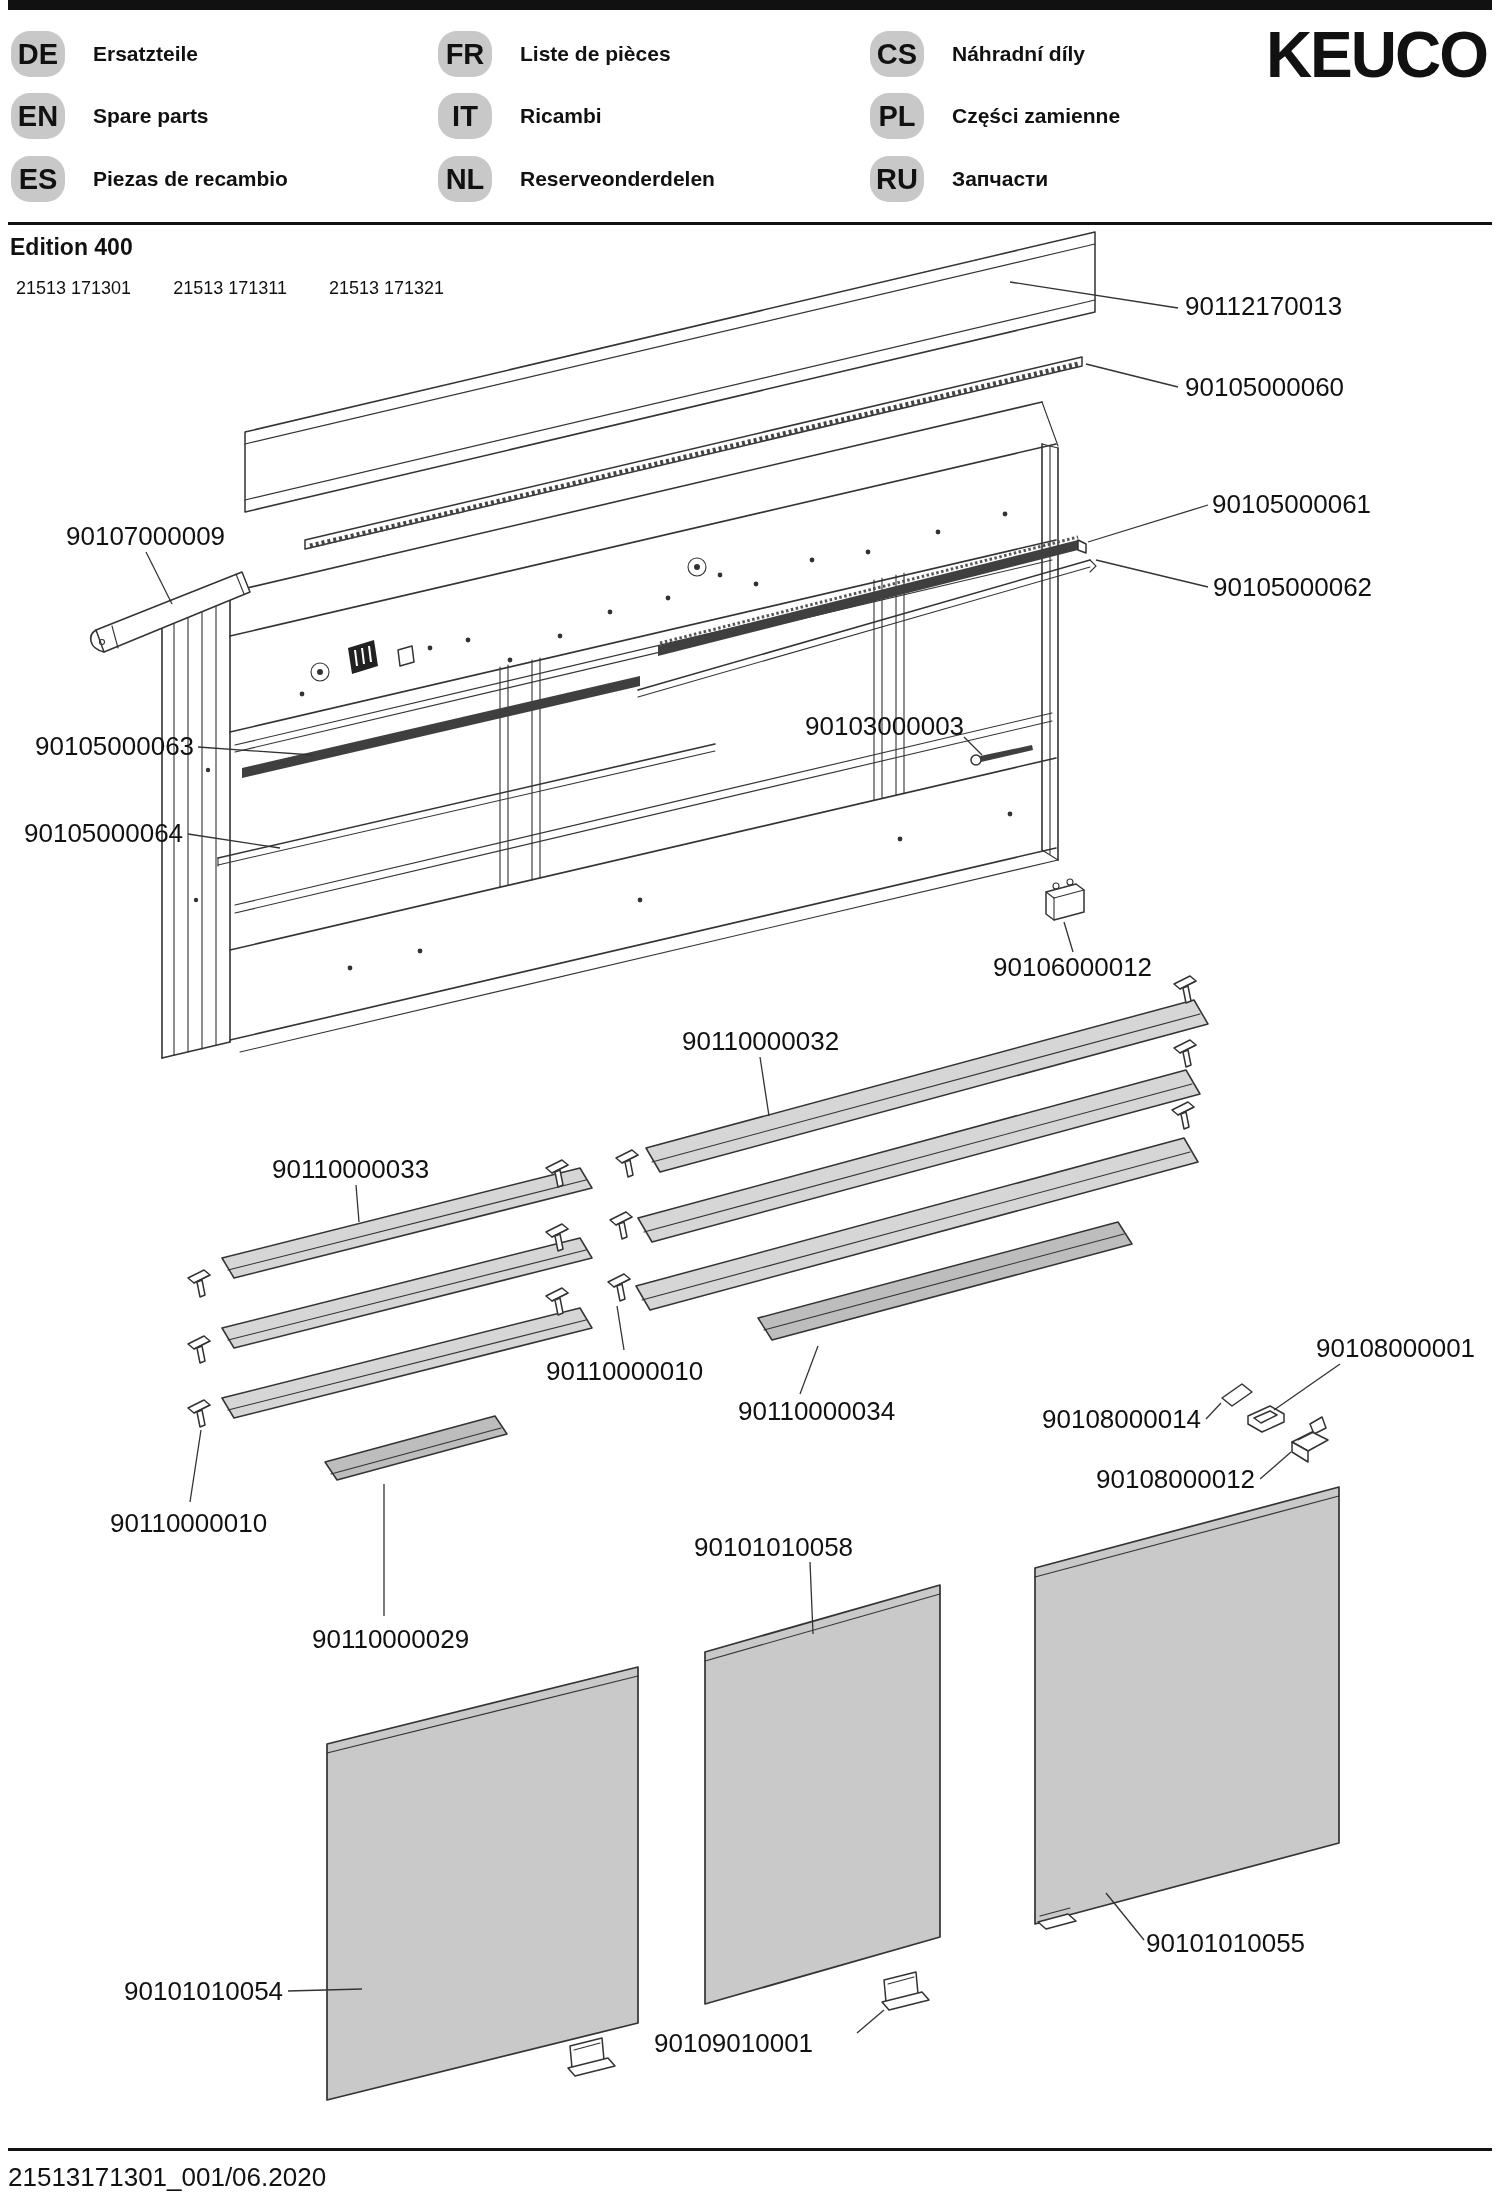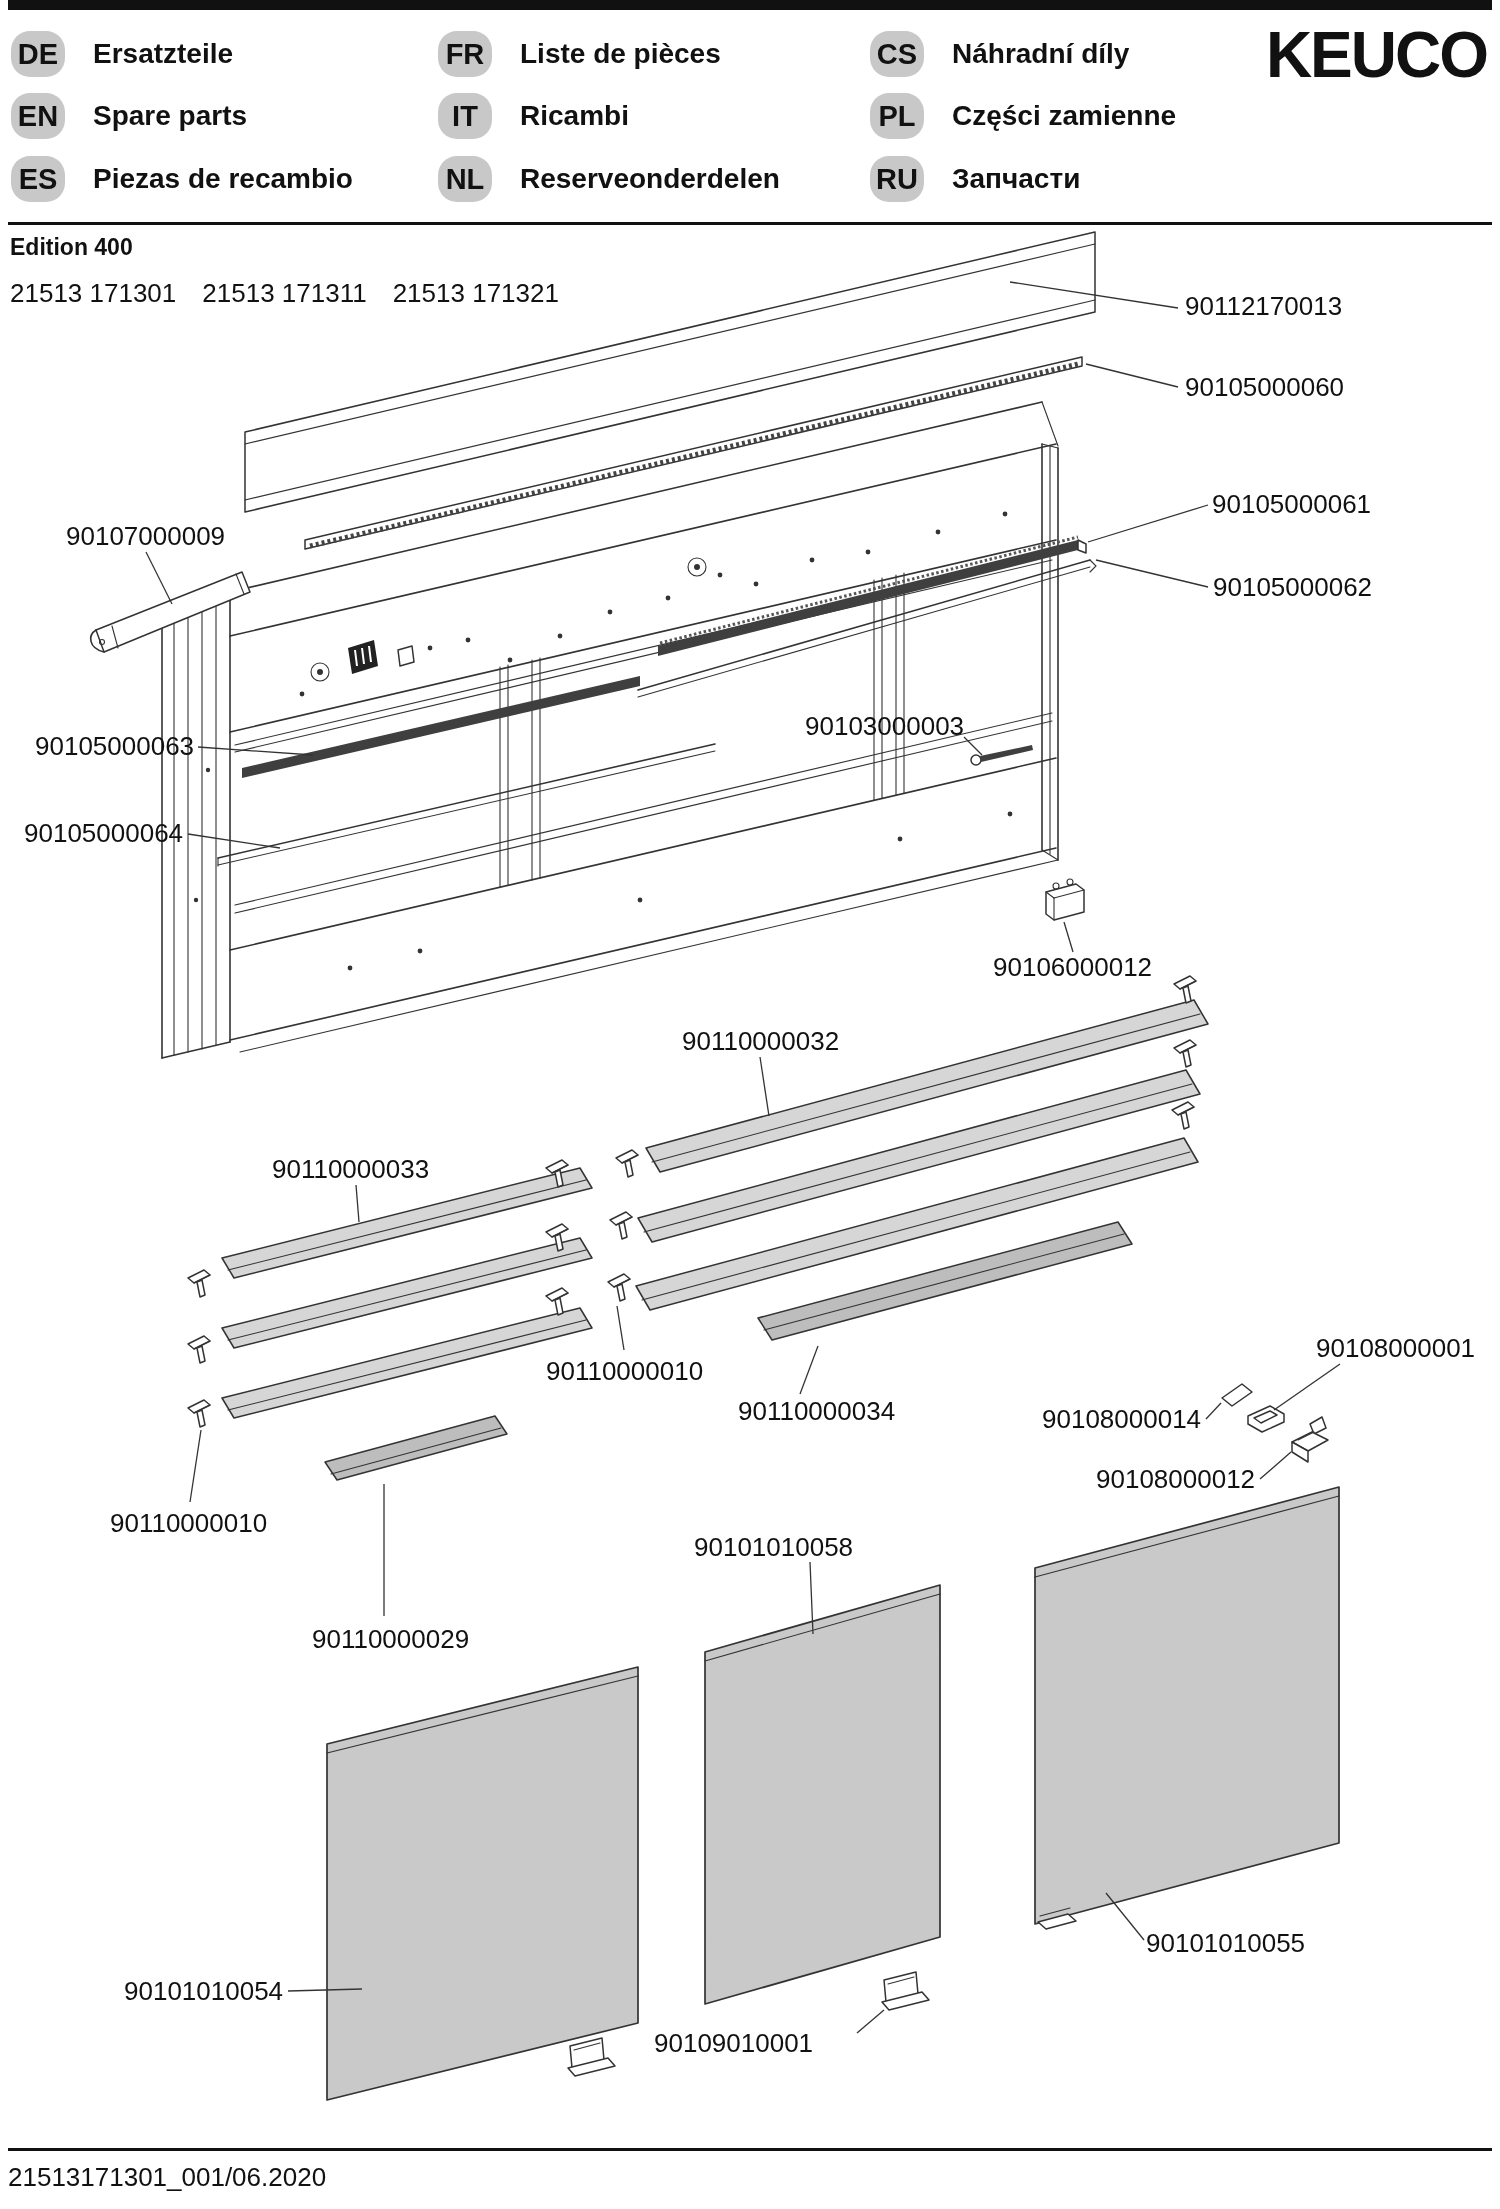--- a/index.html
+++ b/index.html
@@ -4,26 +4,26 @@
 <style>
   html,body{margin:0;padding:0;background:#fff;}
   .page{position:relative;width:1500px;height:2209px;background:#fff;overflow:hidden;
         font-family:"Liberation Sans",sans-serif;color:var(--text,#111);}
   .topbar{position:absolute;left:8px;top:0;width:1484px;height:10px;background:var(--rule,#111);}
   .lang-row{position:absolute;height:46px;}
   .code-box{position:absolute;left:0;top:0;width:54px;height:46px;background:var(--lang-box-bg,#c8c8c8);
             display:flex;align-items:center;justify-content:center;
             font-weight:bold;font-size:29px;color:var(--text,#111);border-radius:19px;}
   .term{position:absolute;left:82px;top:0;height:46px;display:flex;align-items:center;
-        font-weight:bold;font-size:28px;white-space:nowrap;}
+        font-weight:bold;font-size:21px;white-space:nowrap;}
   .brand{position:absolute;top:18px;right:13px;font-weight:bold;font-size:64px;letter-spacing:-2px;
          transform:scaleY(1.0);white-space:nowrap;}
   .rule{position:absolute;left:8px;width:1484px;height:3px;background:var(--rule,#111);}
   .product-title{position:absolute;left:10px;top:234px;font-weight:bold;font-size:23px;}
-  .variants{position:absolute;left:10px;top:278px;display:flex;gap:26px;font-size:26px;}
+  .variants{position:absolute;left:16px;top:278px;display:flex;gap:42px;font-size:18px;}
   .footer-text{position:absolute;left:8px;top:2162px;font-size:26px;text-align:center;}
   svg.diagram{position:absolute;left:0;top:0;}
   svg .ln{stroke:var(--ink,#333);stroke-width:1.6;fill:none;stroke-linecap:round;}
   svg .lt{stroke:var(--ink,#333);stroke-width:1.1;fill:none;stroke-linecap:round;}
   svg .ld{stroke:var(--ink,#333);stroke-width:1.3;fill:none;}
   svg .shape{stroke:var(--ink,#333);stroke-width:1.5;fill:#fff;stroke-linejoin:round;}
   svg .shelf{fill:var(--shelf-fill,#d6d6d6);stroke:var(--ink,#333);stroke-width:1.5;stroke-linejoin:round;}
   svg .shelfdark{fill:var(--shelf-dark-fill,#bdbdbd);stroke:var(--ink,#333);stroke-width:1.5;stroke-linejoin:round;}
   svg .mirror{fill:var(--mirror-fill,#c9c9c9);stroke:var(--ink,#333);stroke-width:1.7;stroke-linejoin:round;}
   svg .dark{fill:var(--strip-dark,#3f3f3f);stroke:none;}

